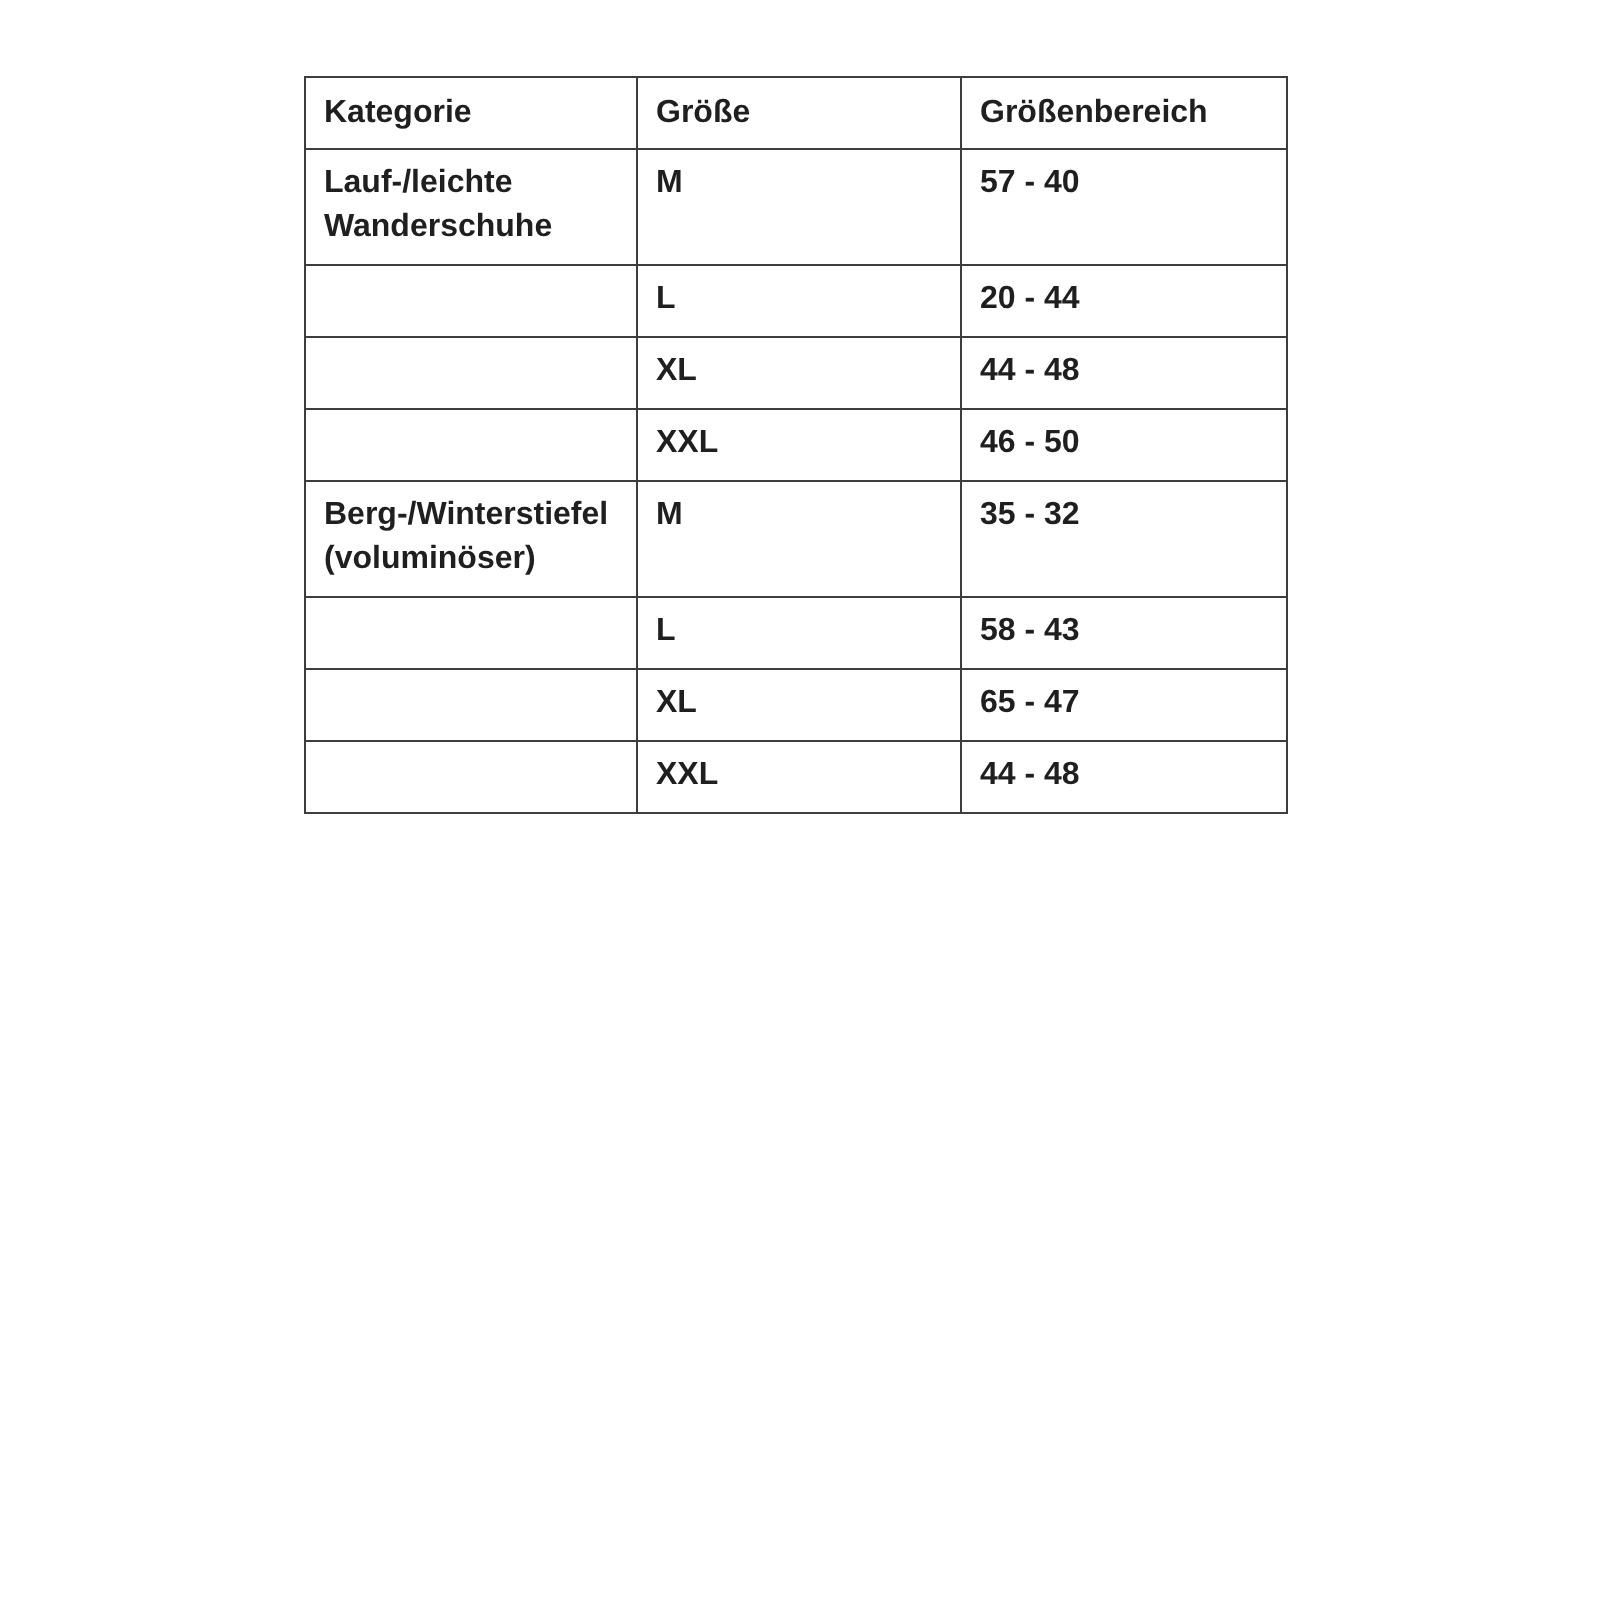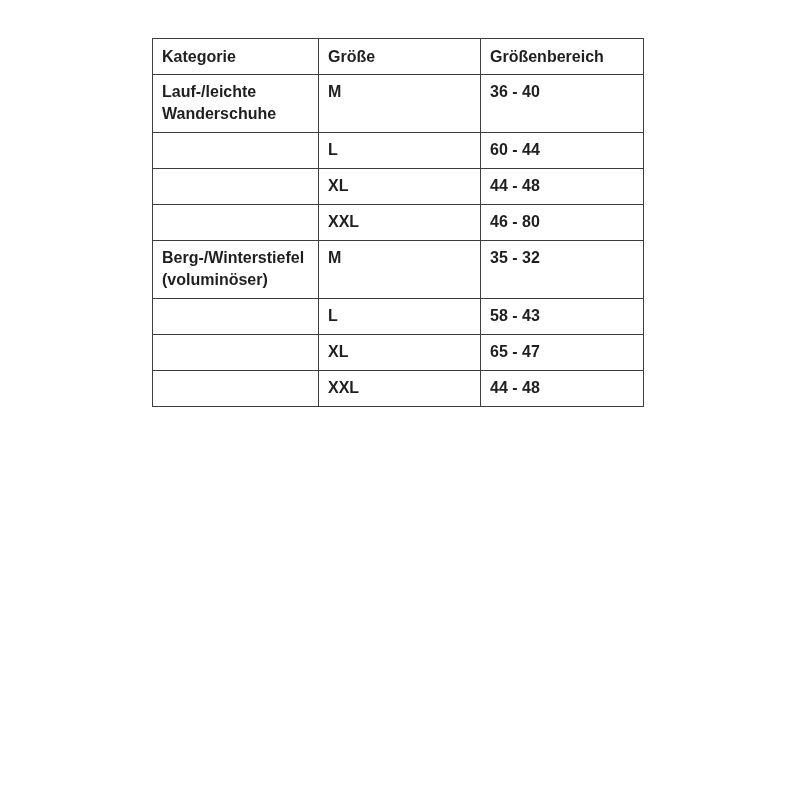--- a/index.html
+++ b/index.html
@@ -64,36 +64,36 @@
       <tr>
         <th>Kategorie</th>
         <th>Größe</th>
         <th>Größenbereich</th>
       </tr>
     </thead>
     <tbody>
       <tr>
         <td>Lauf-/leichte Wanderschuhe</td>
         <td>M</td>
-        <td>36 - 40</td>
+        <td>57 - 40</td>
       </tr>
       <tr>
         <td></td>
         <td>L</td>
-        <td>60 - 44</td>
+        <td>20 - 44</td>
       </tr>
       <tr>
         <td></td>
         <td>XL</td>
         <td>44 - 48</td>
       </tr>
       <tr>
         <td></td>
         <td>XXL</td>
-        <td>46 - 80</td>
+        <td>46 - 50</td>
       </tr>
       <tr>
         <td>Berg-/Winterstiefel (voluminöser)</td>
         <td>M</td>
         <td>35 - 32</td>
       </tr>
       <tr>
         <td></td>
         <td>L</td>
         <td>58 - 43</td>

